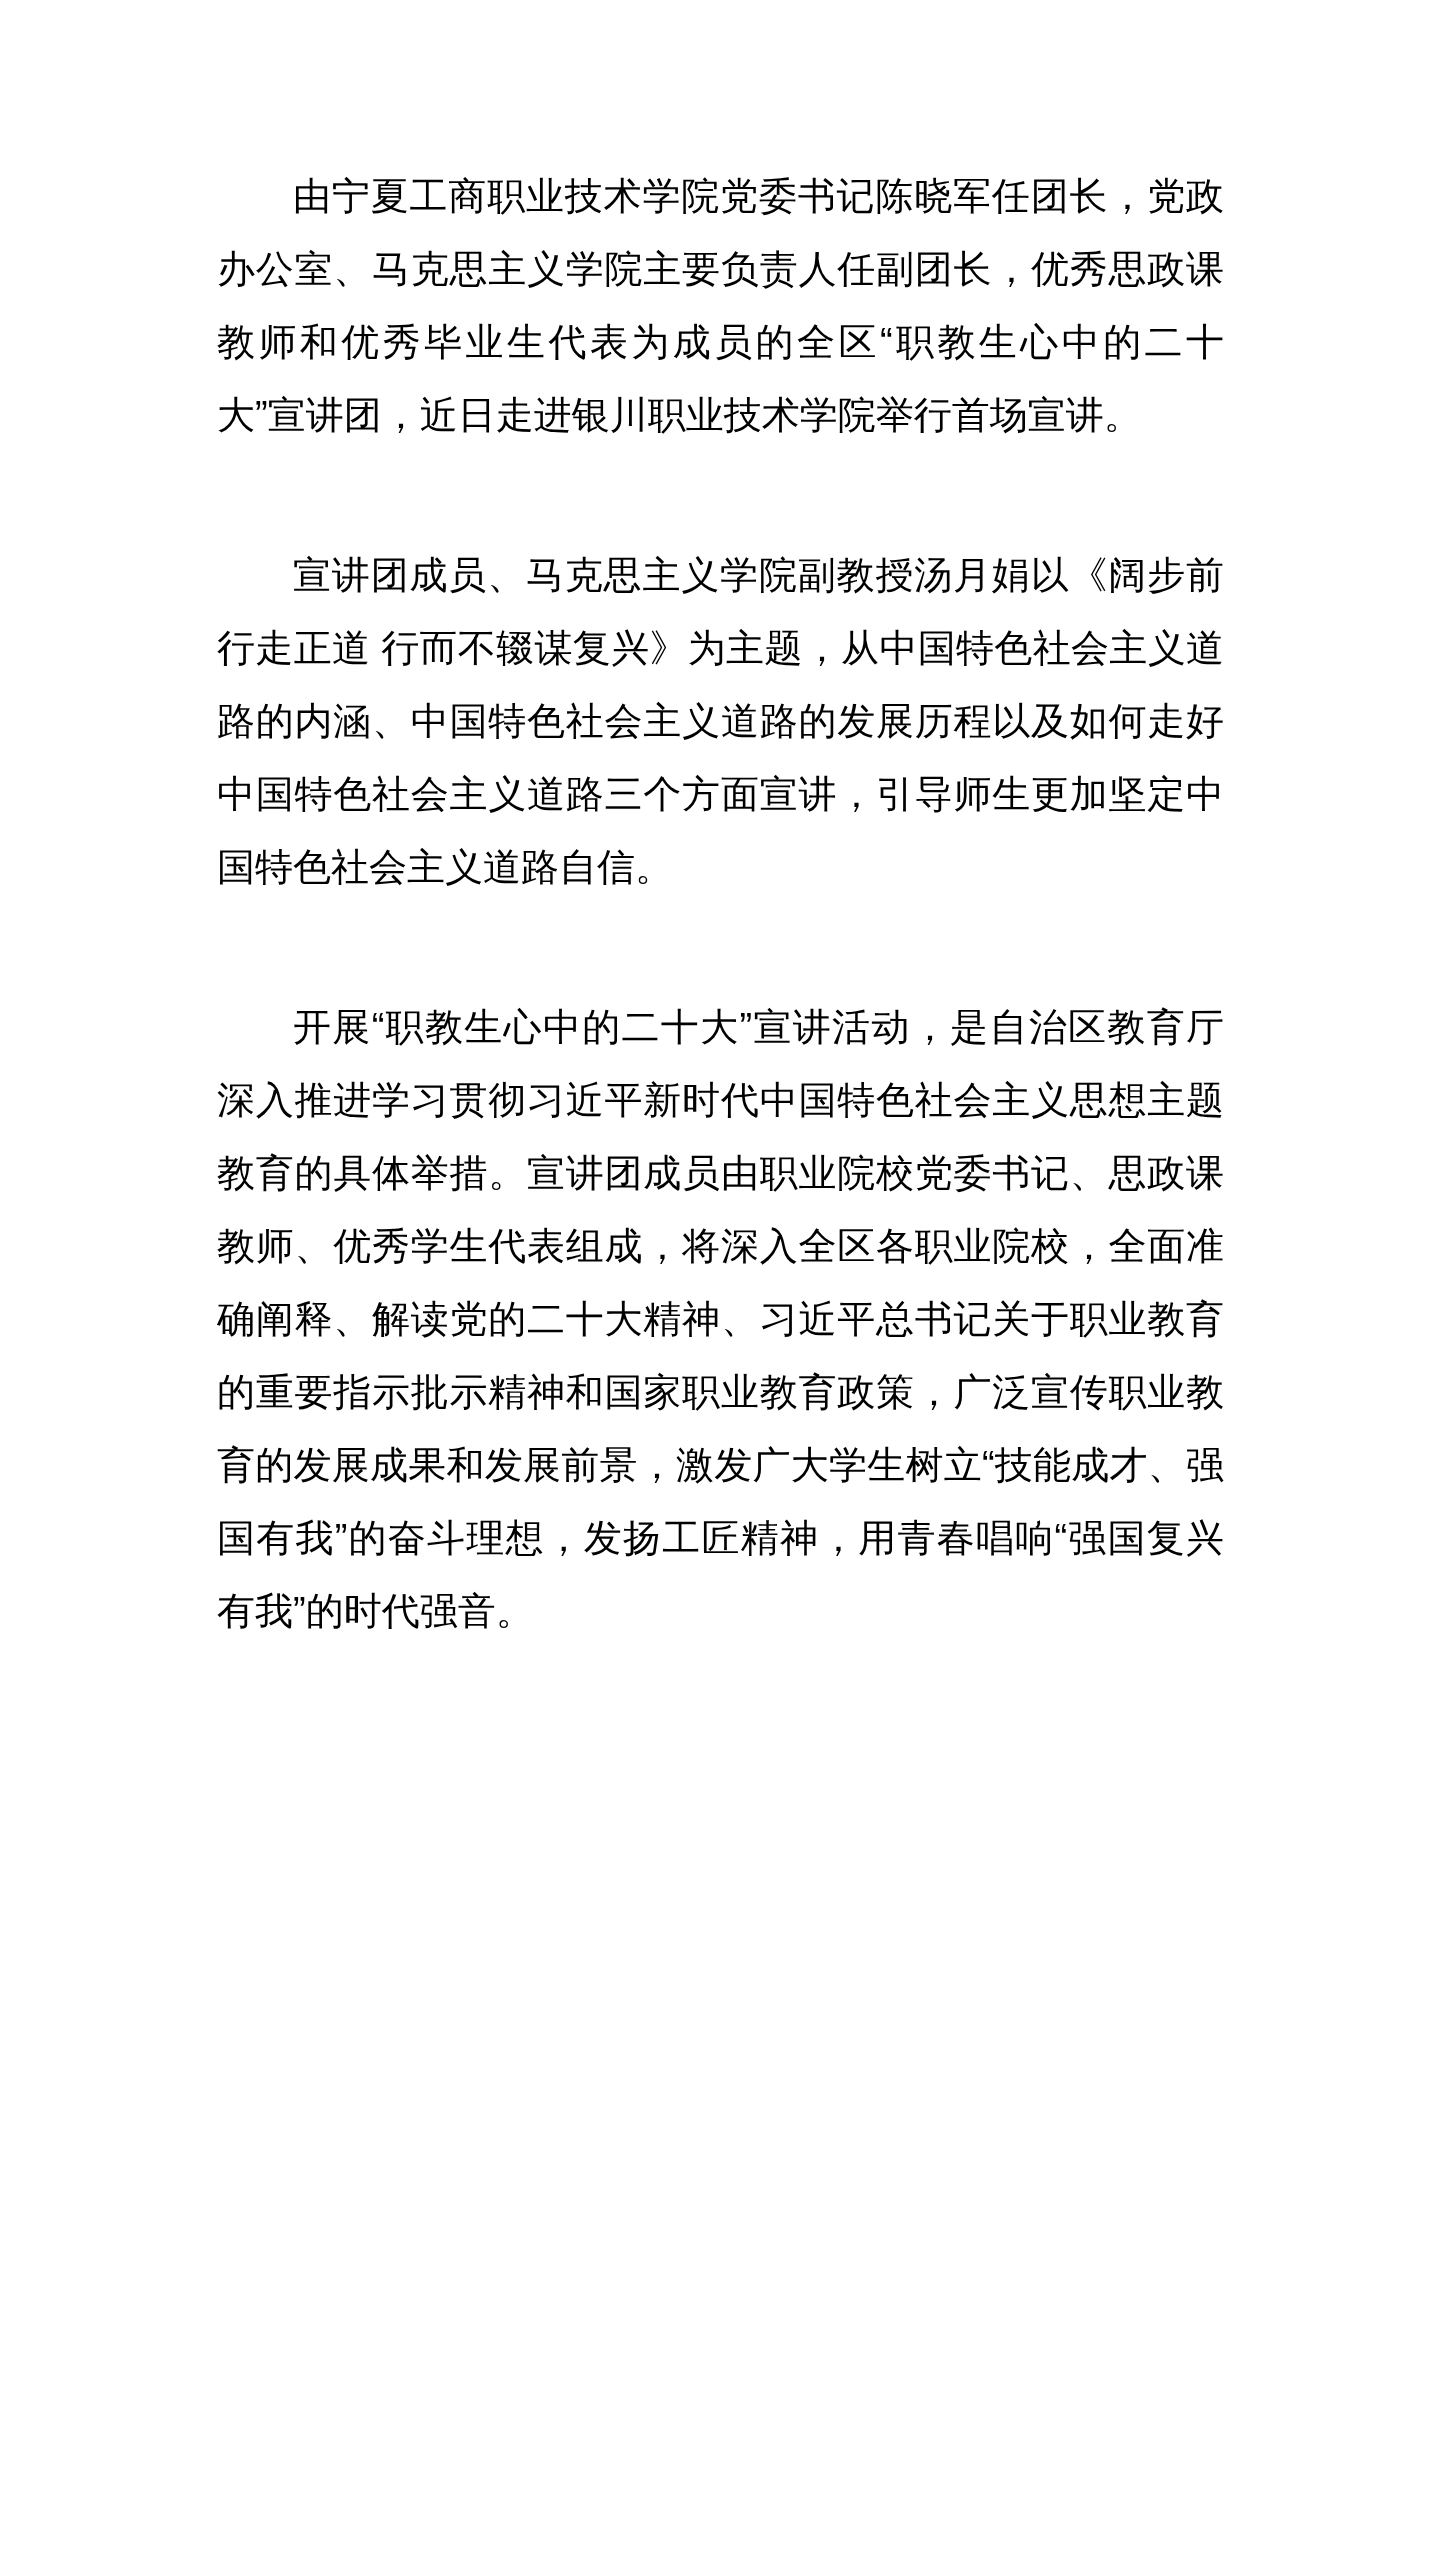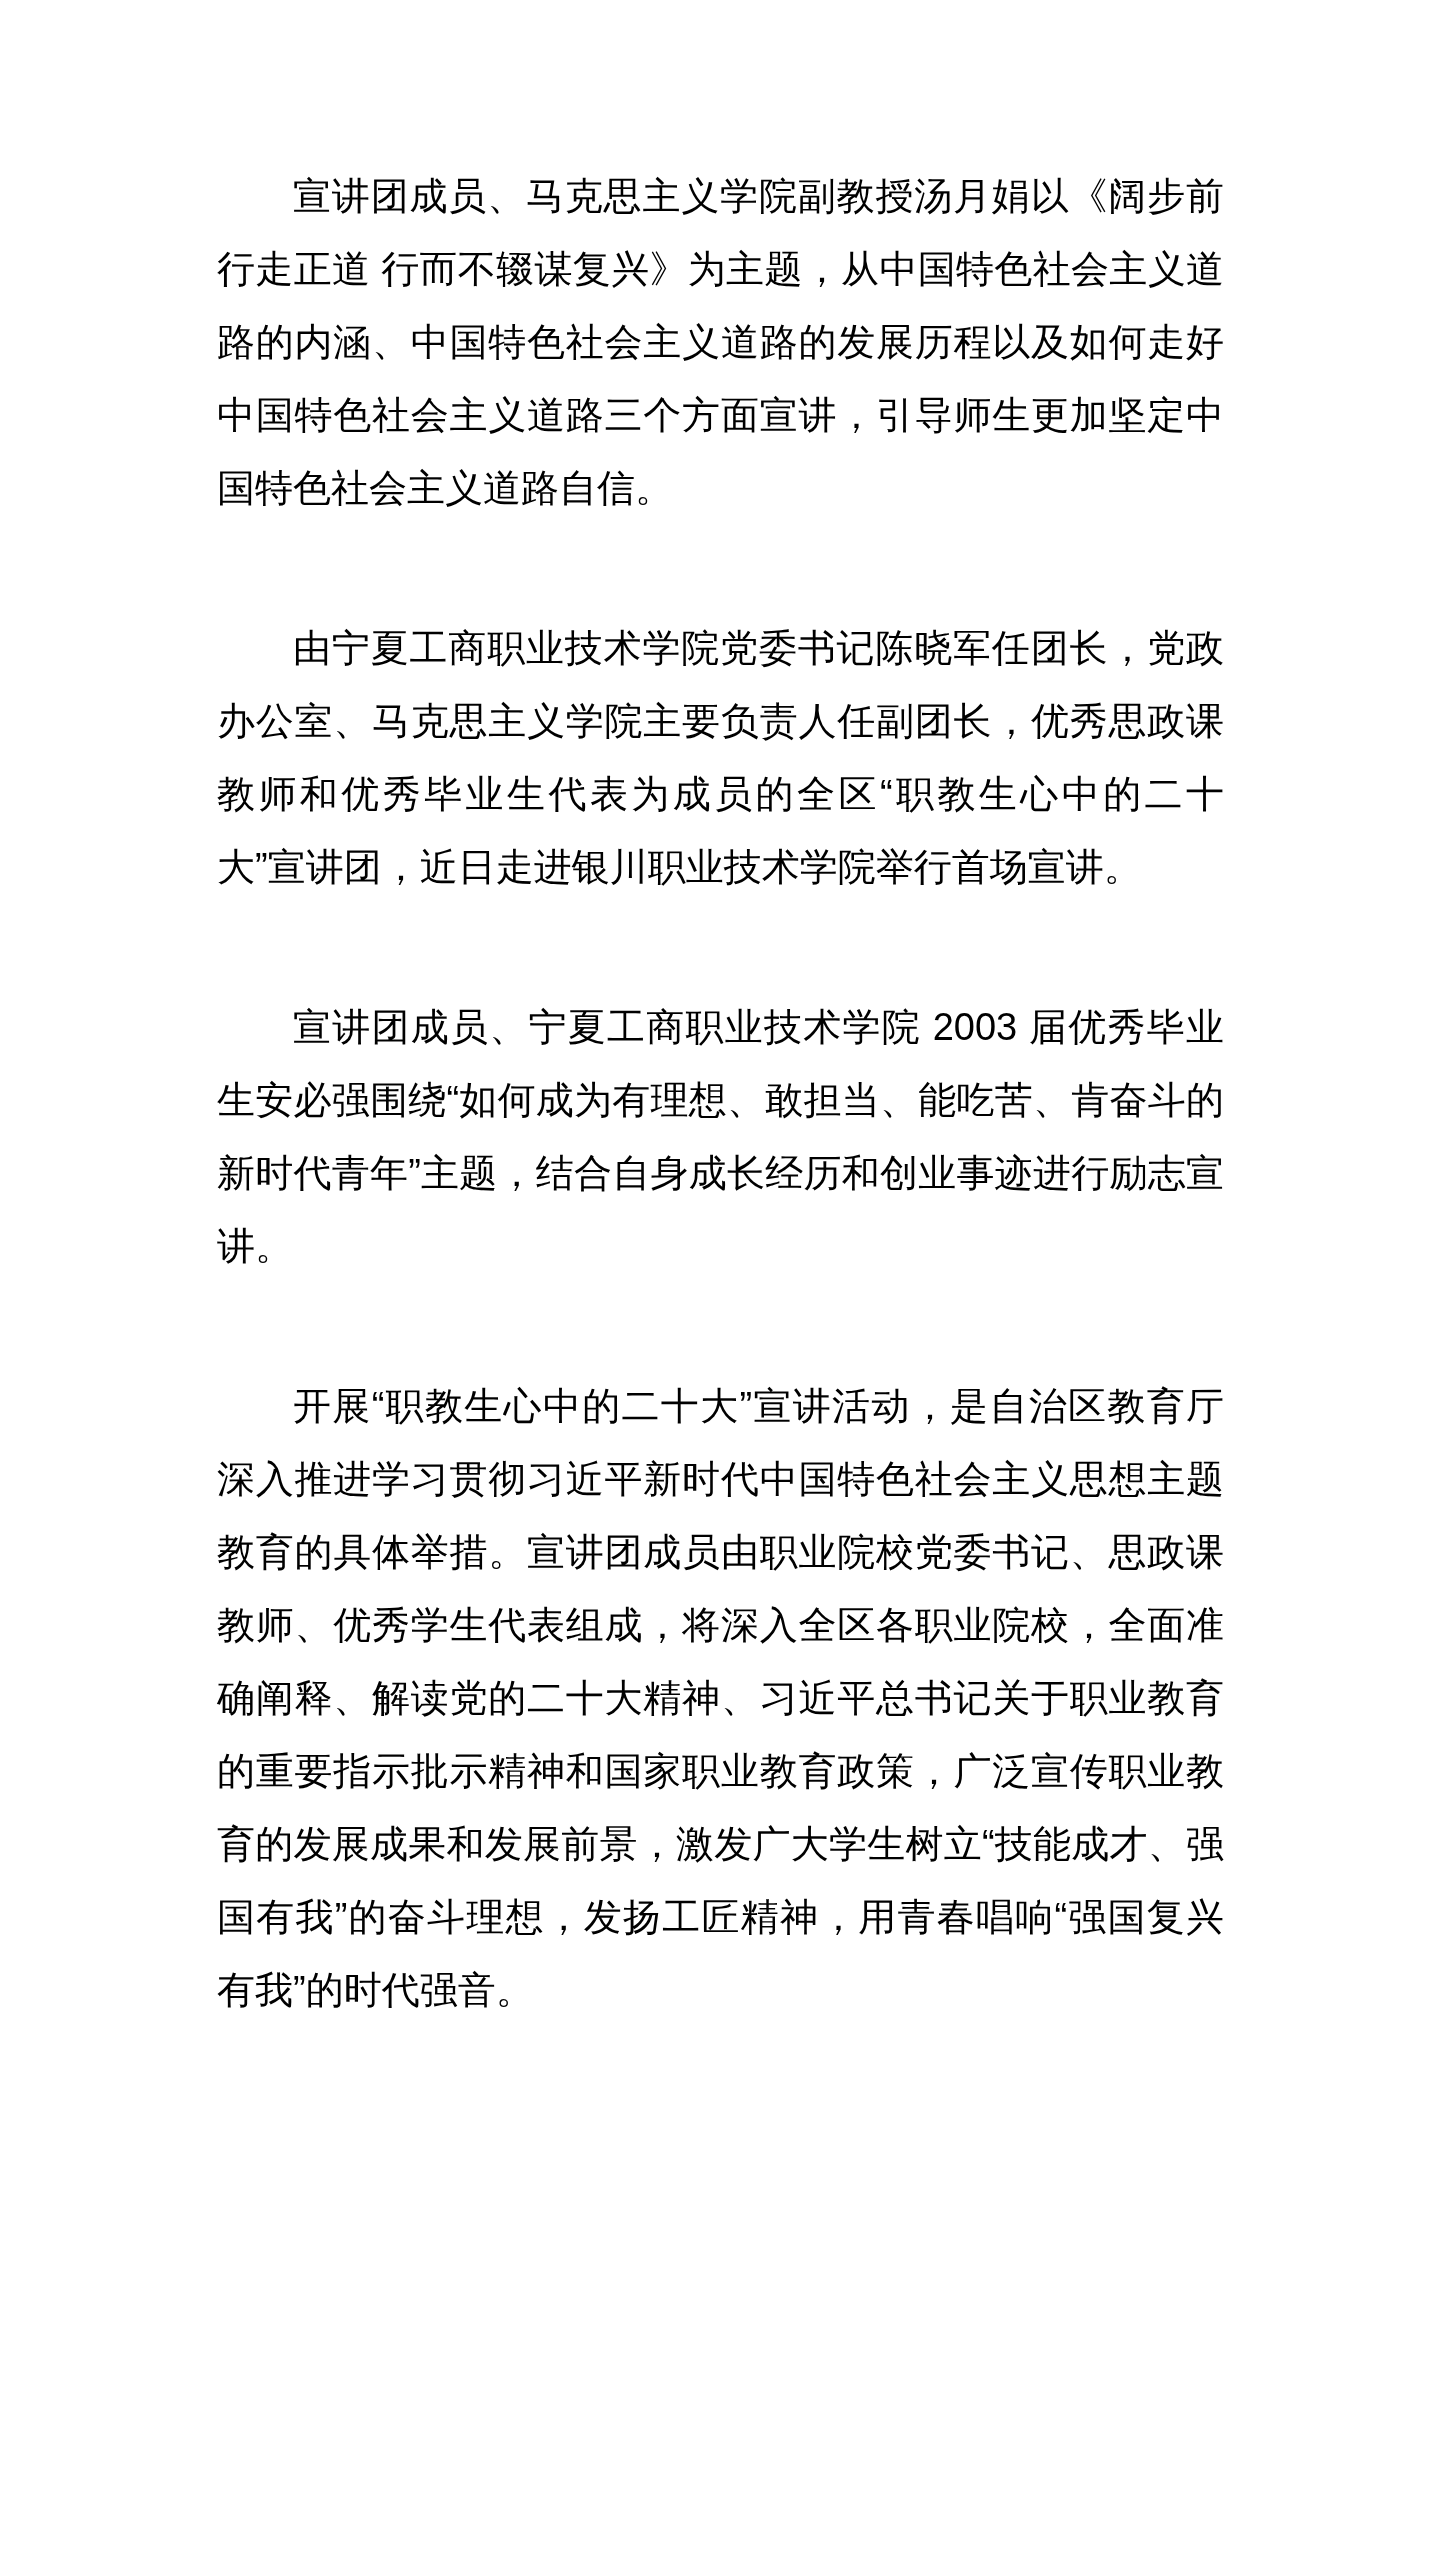--- a/index.html
+++ b/index.html
@@ -31,18 +31,17 @@
     word-break: break-all;
   }
   .para:last-child {
     margin-bottom: 0;
   }
 </style>
 </head>
 <body>
 
 <div class="doc-body">
+  <p class="para">由宁夏工商职业技术学院党委书记陈晓军任团长，党政办公室、马克思主义学院主要负责人任副团长，优秀思政课教师和优秀毕业生代表为成员的全区“职教生心中的二十大”宣讲团，近日走进银川职业技术学院举行首场宣讲。</p>
   <p class="para">宣讲团成员、马克思主义学院副教授汤月娟以《阔步前行走正道 行而不辍谋复兴》为主题，从中国特色社会主义道路的内涵、中国特色社会主义道路的发展历程以及如何走好中国特色社会主义道路三个方面宣讲，引导师生更加坚定中国特色社会主义道路自信。</p>
-  <p class="para">由宁夏工商职业技术学院党委书记陈晓军任团长，党政办公室、马克思主义学院主要负责人任副团长，优秀思政课教师和优秀毕业生代表为成员的全区“职教生心中的二十大”宣讲团，近日走进银川职业技术学院举行首场宣讲。</p>
-  <p class="para">宣讲团成员、宁夏工商职业技术学院 2003 届优秀毕业生安必强围绕“如何成为有理想、敢担当、能吃苦、肯奋斗的新时代青年”主题，结合自身成长经历和创业事迹进行励志宣讲。</p>
   <p class="para">开展“职教生心中的二十大”宣讲活动，是自治区教育厅深入推进学习贯彻习近平新时代中国特色社会主义思想主题教育的具体举措。宣讲团成员由职业院校党委书记、思政课教师、优秀学生代表组成，将深入全区各职业院校，全面准确阐释、解读党的二十大精神、习近平总书记关于职业教育的重要指示批示精神和国家职业教育政策，广泛宣传职业教育的发展成果和发展前景，激发广大学生树立“技能成才、强国有我”的奋斗理想，发扬工匠精神，用青春唱响“强国复兴有我”的时代强音。</p>
 </div>
 
 
 </body></html>

